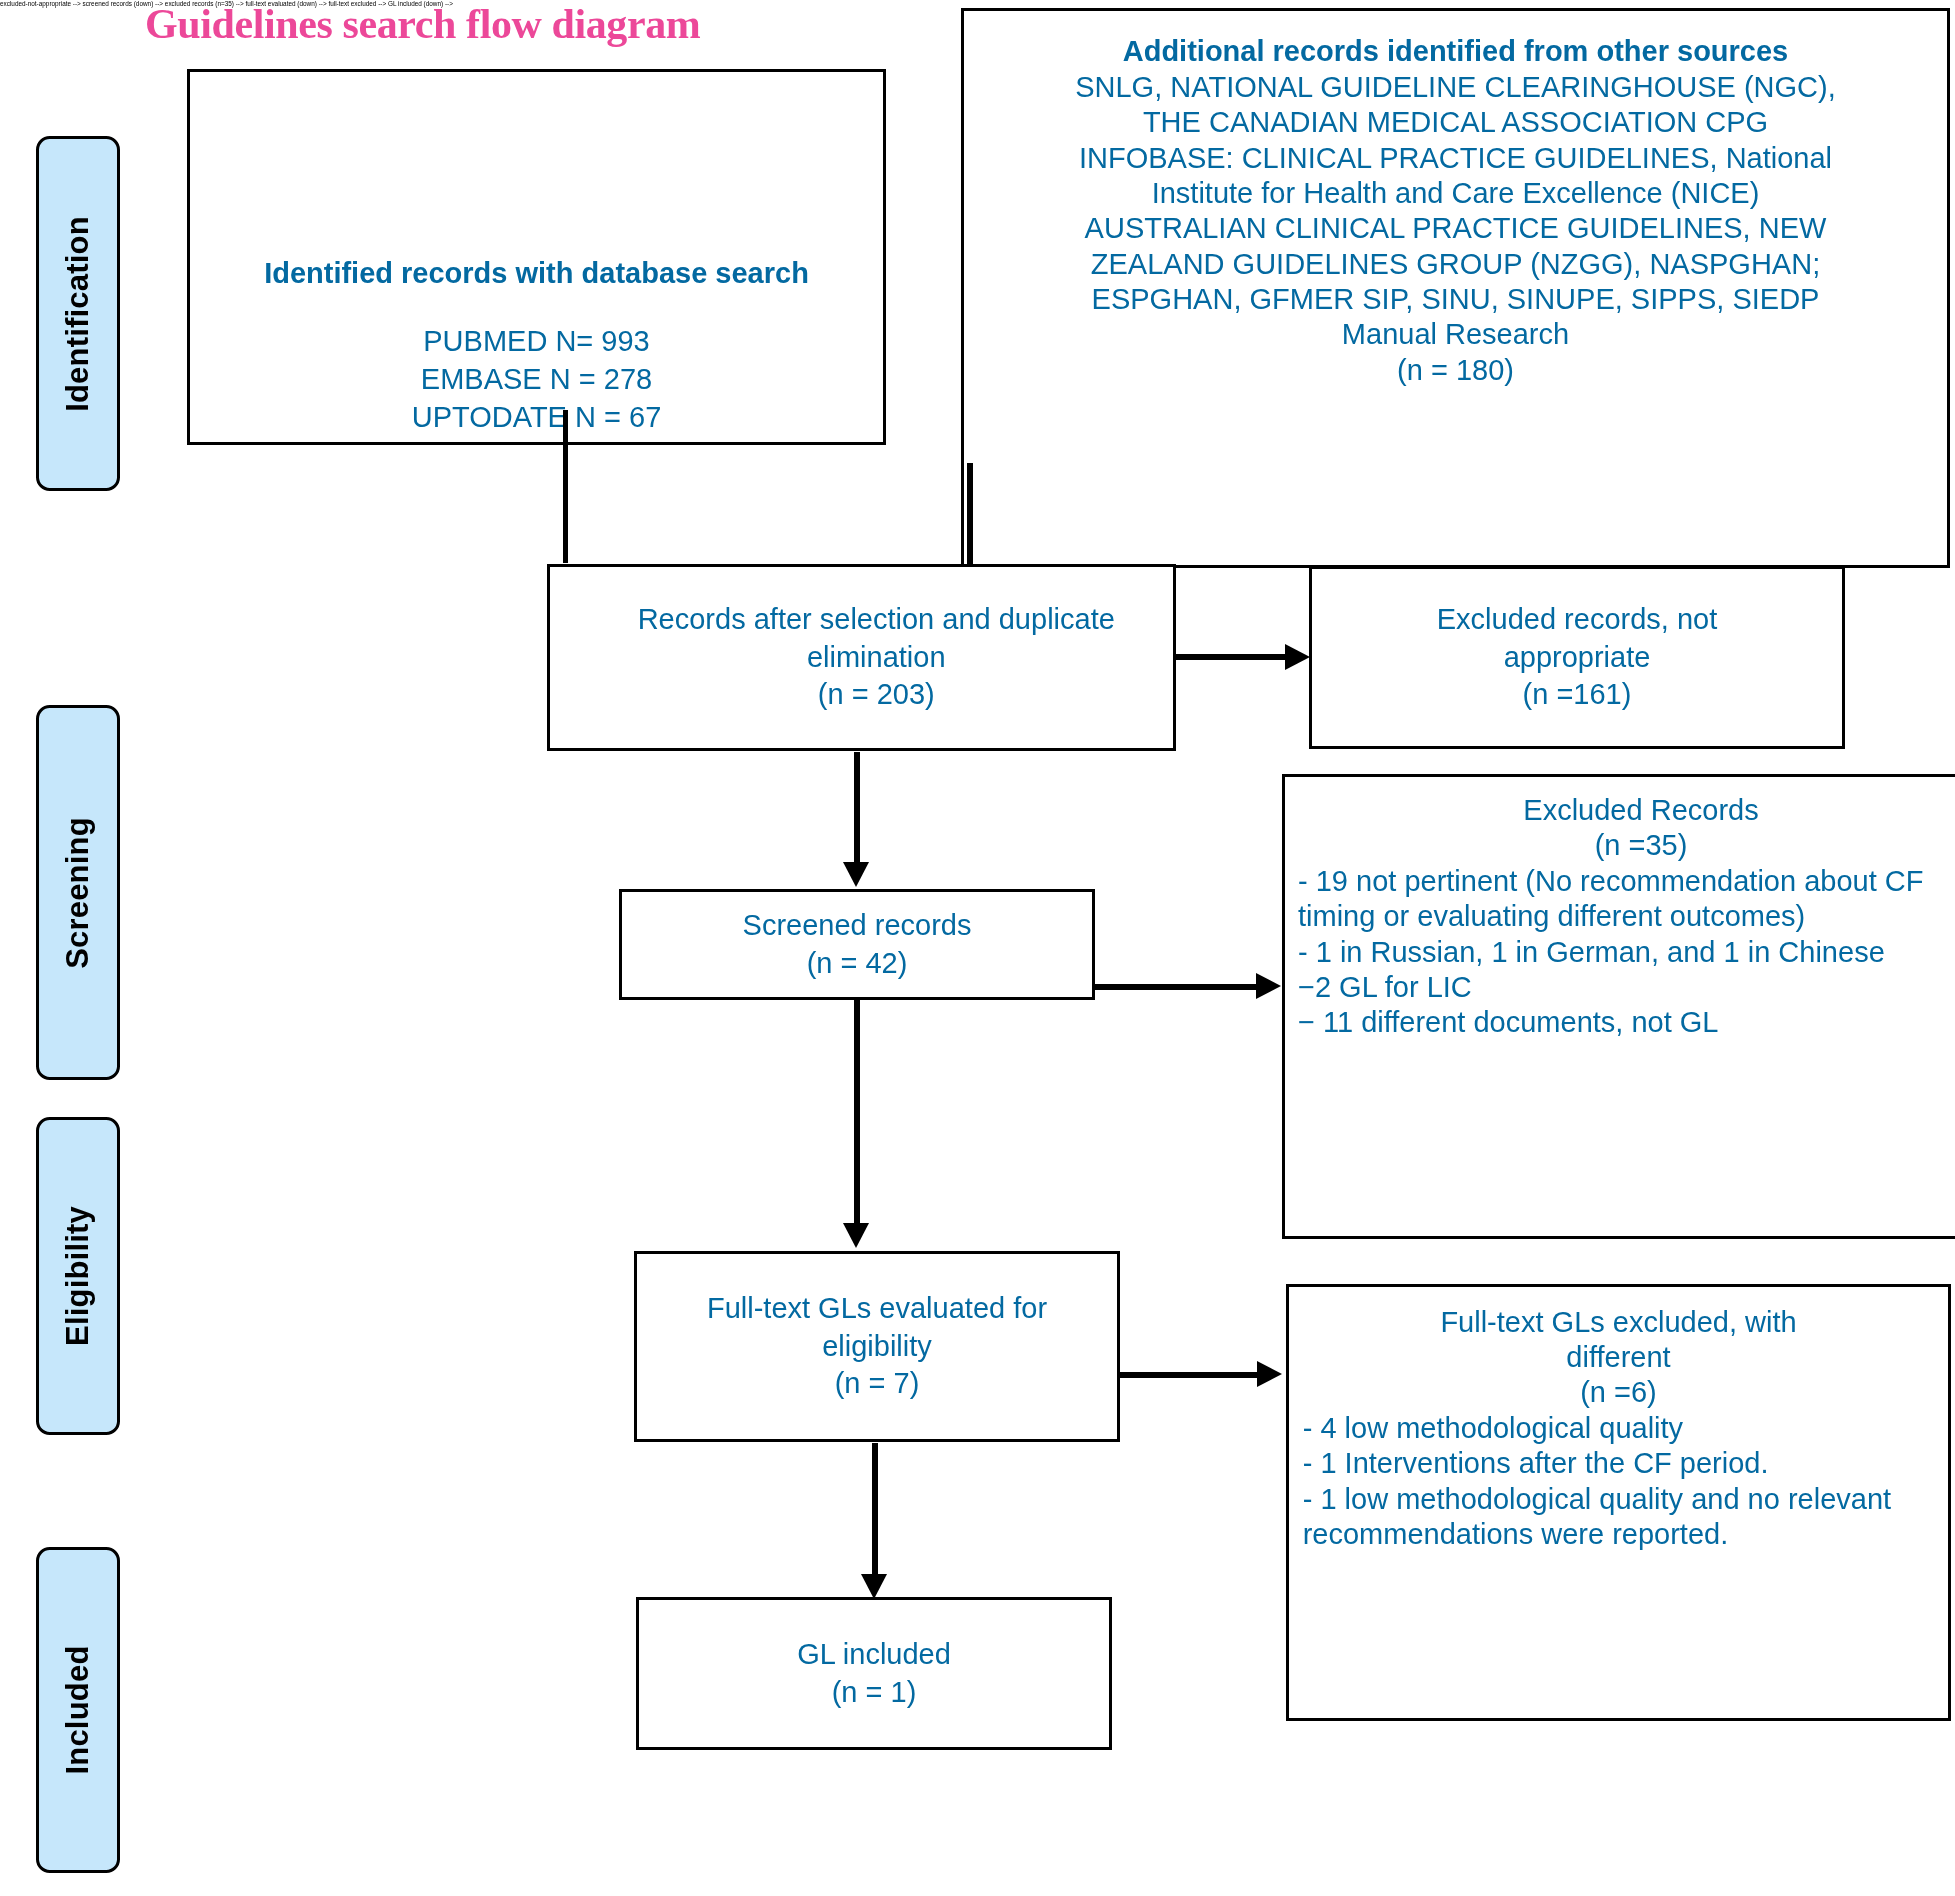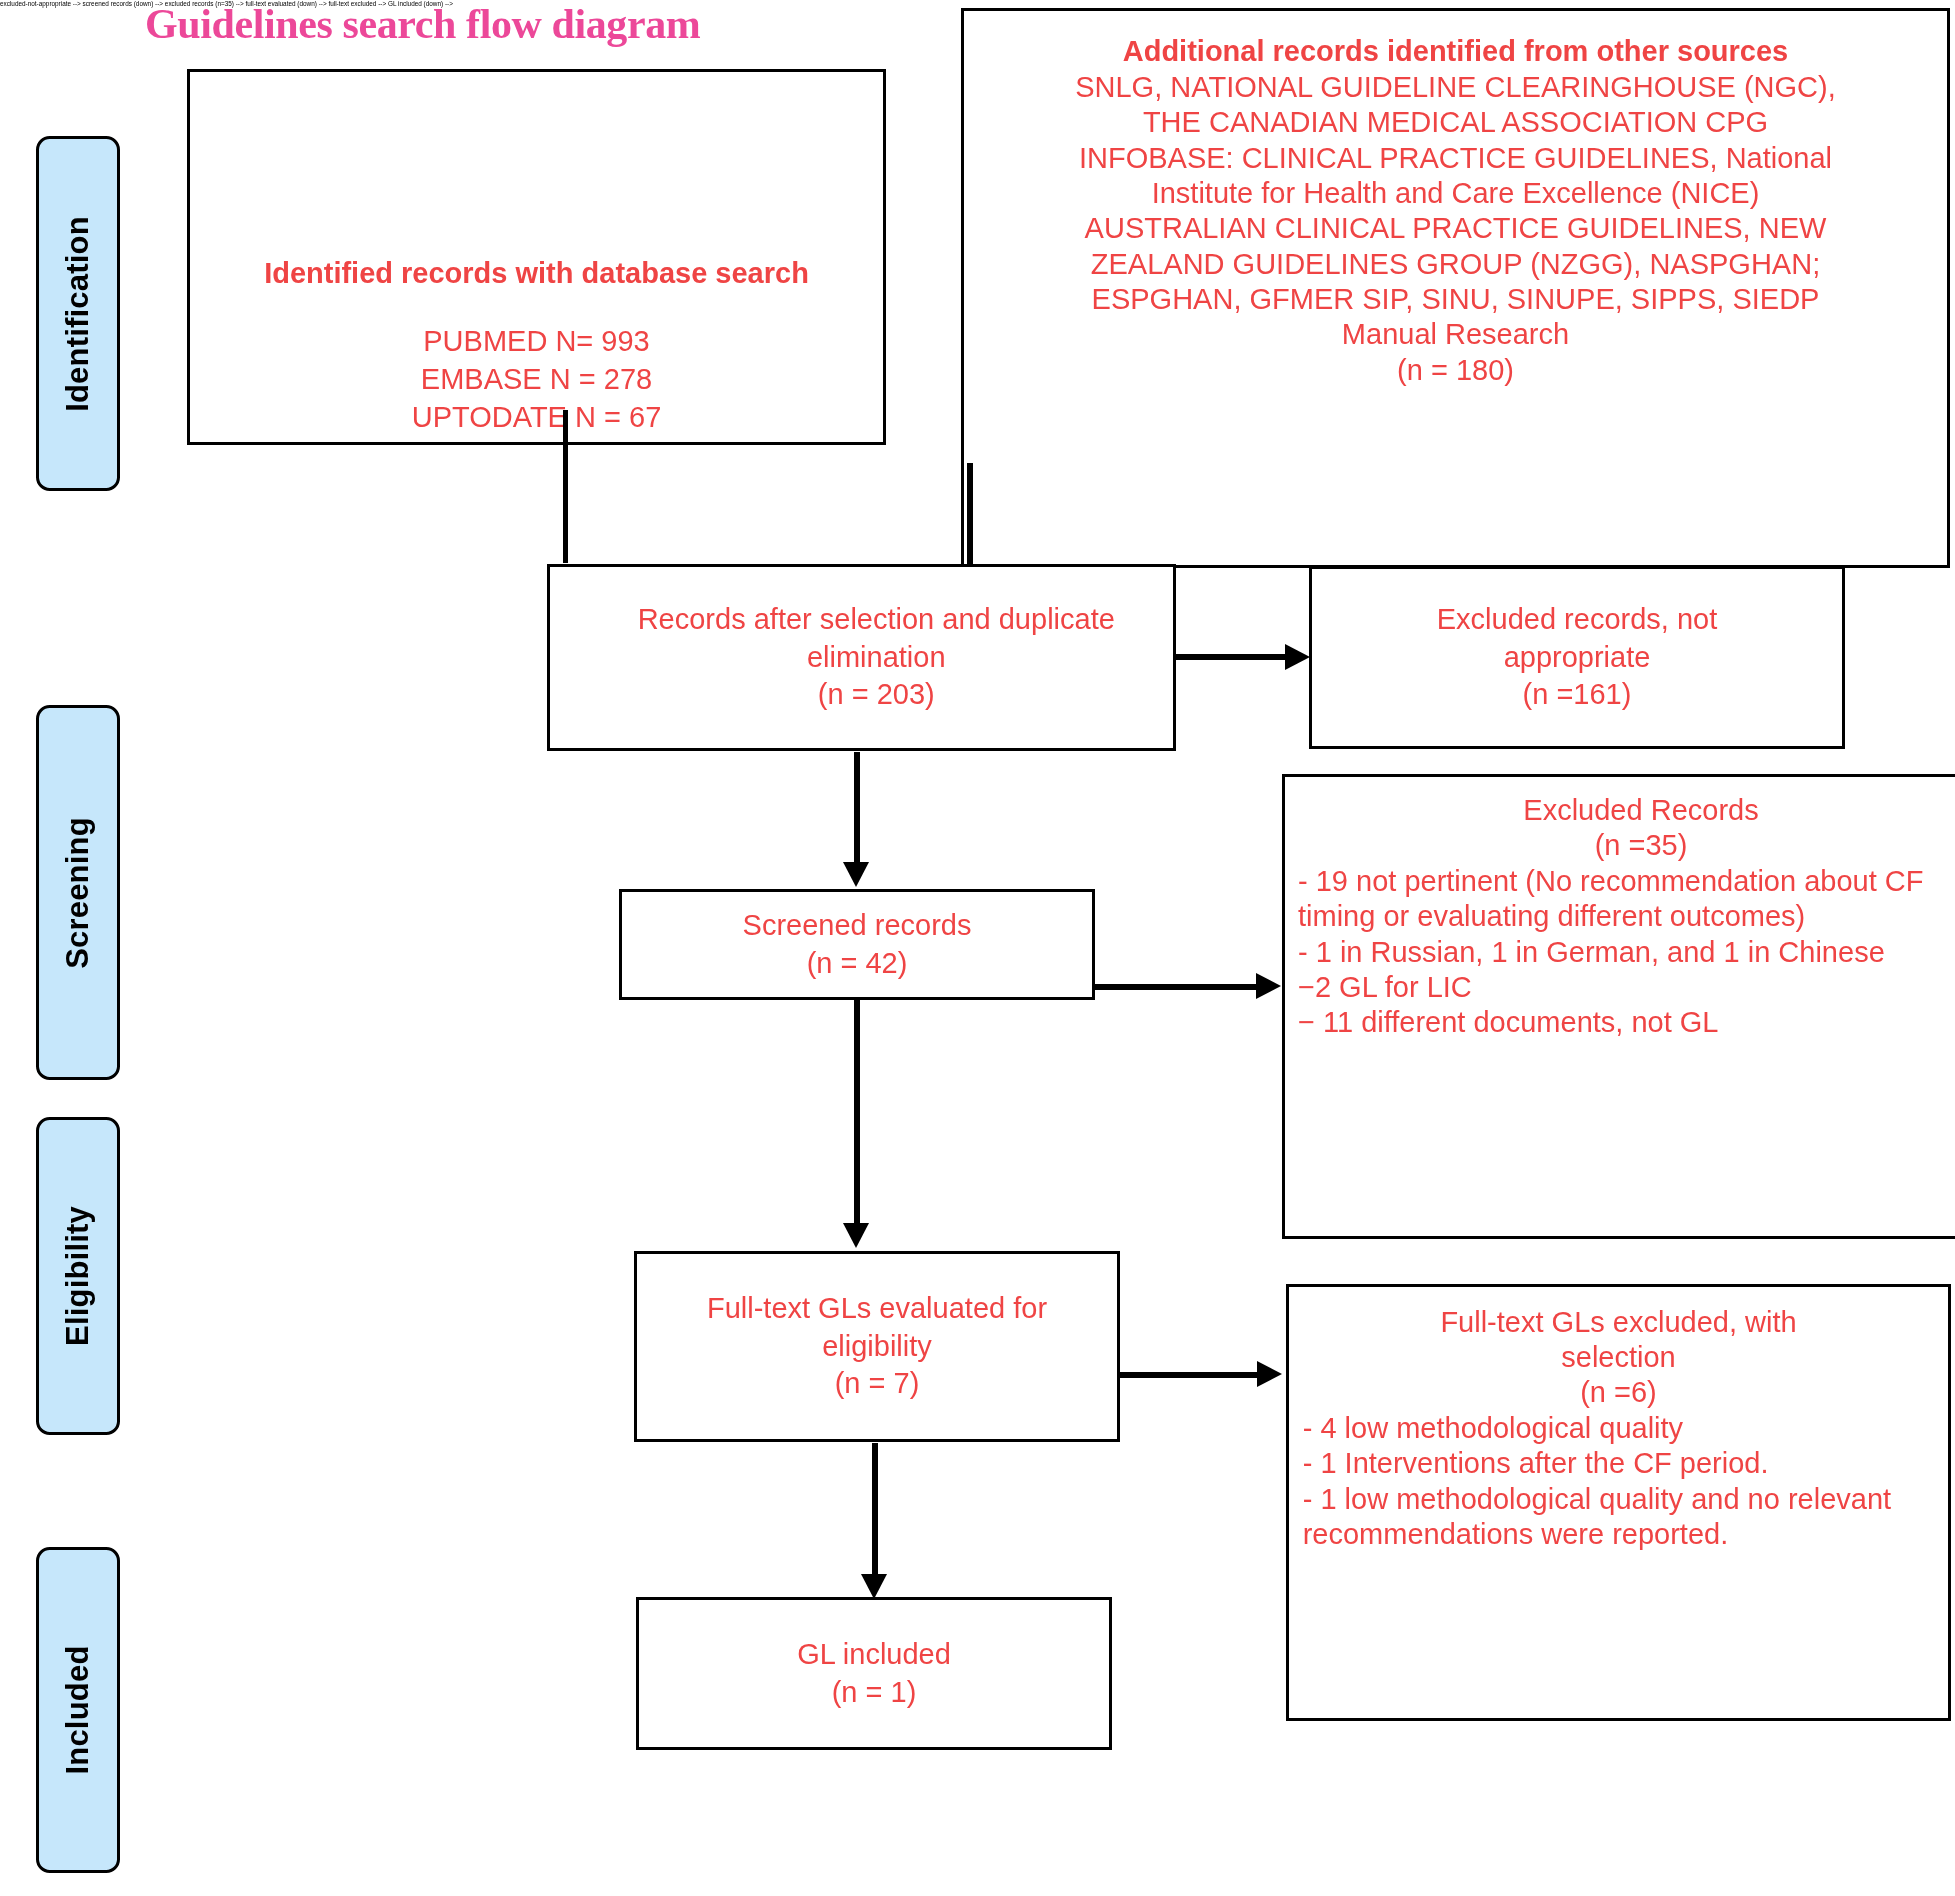--- a/index.html
+++ b/index.html
@@ -60,21 +60,21 @@
     display: flex;
     flex-direction: column;
     align-items: center;
     justify-content: center;
     padding: 5.6px 10.5px;
   }
   .box .line {
     font-family: "Liberation Sans", sans-serif;
     font-size: 29px;
     line-height: 1.30;
-    color: #ef4444;
+    color: #0369a1;
     text-align: center;
     width: 100%;
   }
   .box .line.bold {
     font-weight: bold;
   }
   .box .line.left {
     text-align: left;
   }
   .box .line.gap {
@@ -215,21 +215,21 @@
     <div class="line">(n = 7)</div>
   </div>
 
    full-text excluded --&gt;
   <div class="hline" style="left:1120px; top:1372px; width:137px; height:5.6px;"></div>
   <div class="arrow-right" style="left:1257px; top:1361px;"></div>
 
   
   <div class="box tight" style="left:1286px; top:1284px; width:665px; height:437px; justify-content:flex-start; padding-top:17.7px; padding-left:13.7px; padding-right:13.7px;">
     <div class="line">Full-text GLs excluded, with</div>
-    <div class="line">selection</div>
+    <div class="line">different</div>
     <div class="line">(n =6)</div>
     <div class="line left">- 4 low methodological quality</div>
     <div class="line left">- 1 Interventions after the CF period.</div>
     <div class="line left">- 1 low methodological quality and no relevant recommendations were reported.</div>
   </div>
 
    GL included (down) --&gt;
   <div class="vline" style="left:872px; top:1443px; width:5.6px; height:133px;"></div>
   <div class="arrow-down" style="left:861px; top:1574px;"></div>
 

